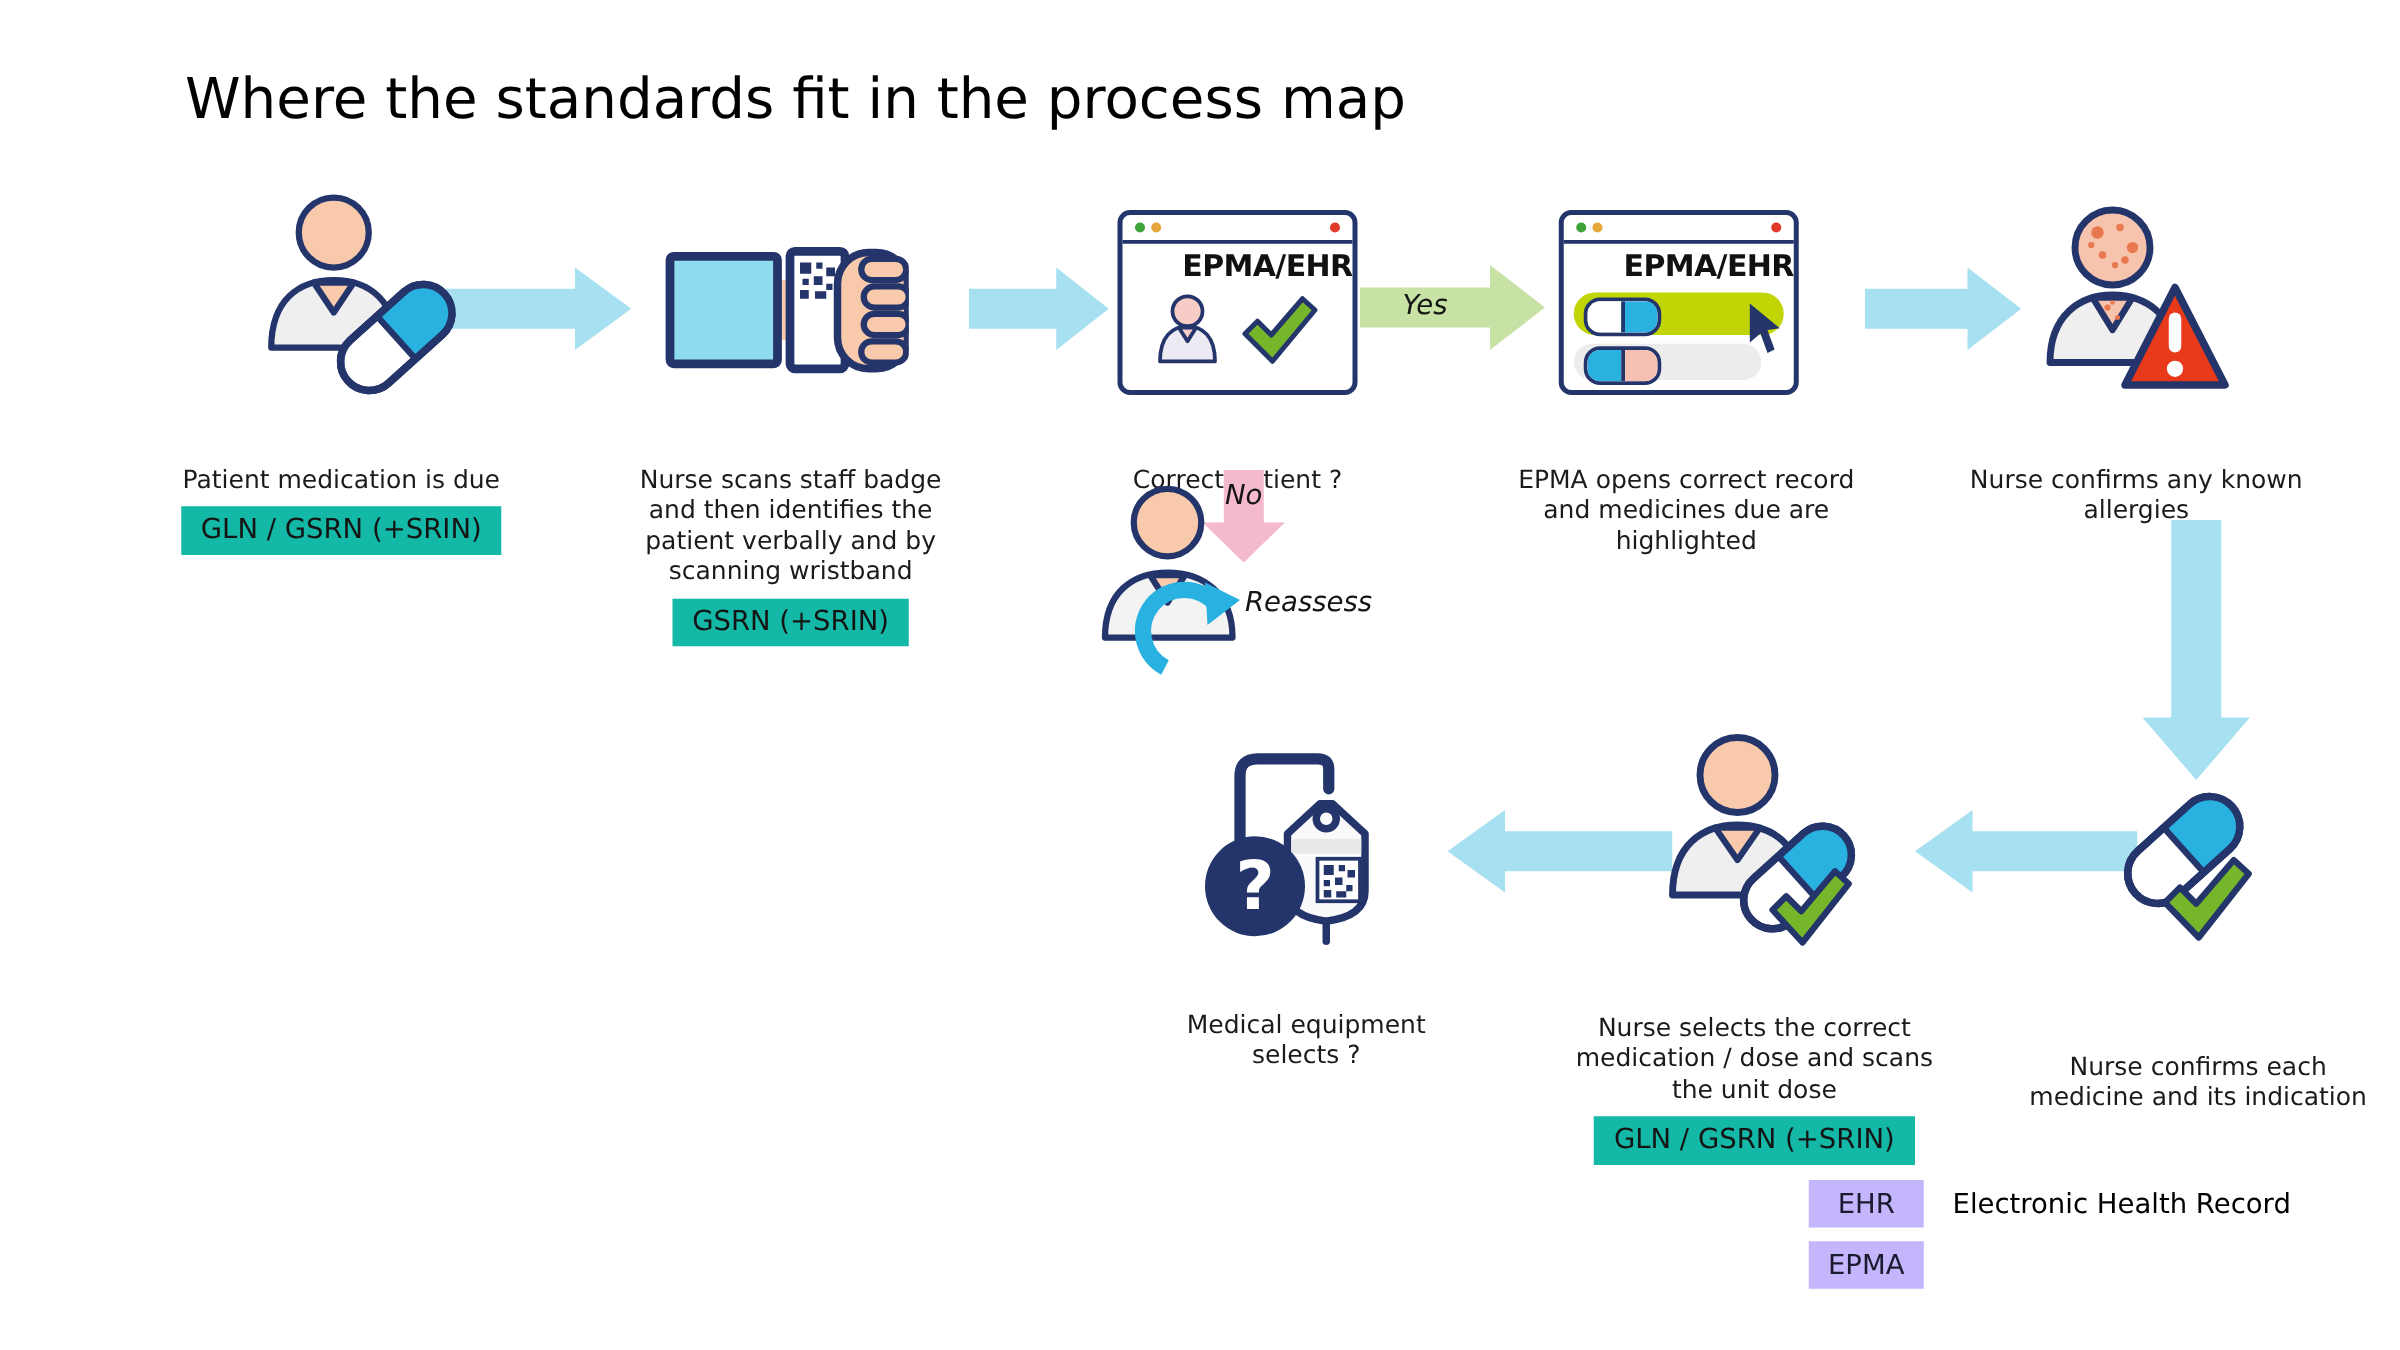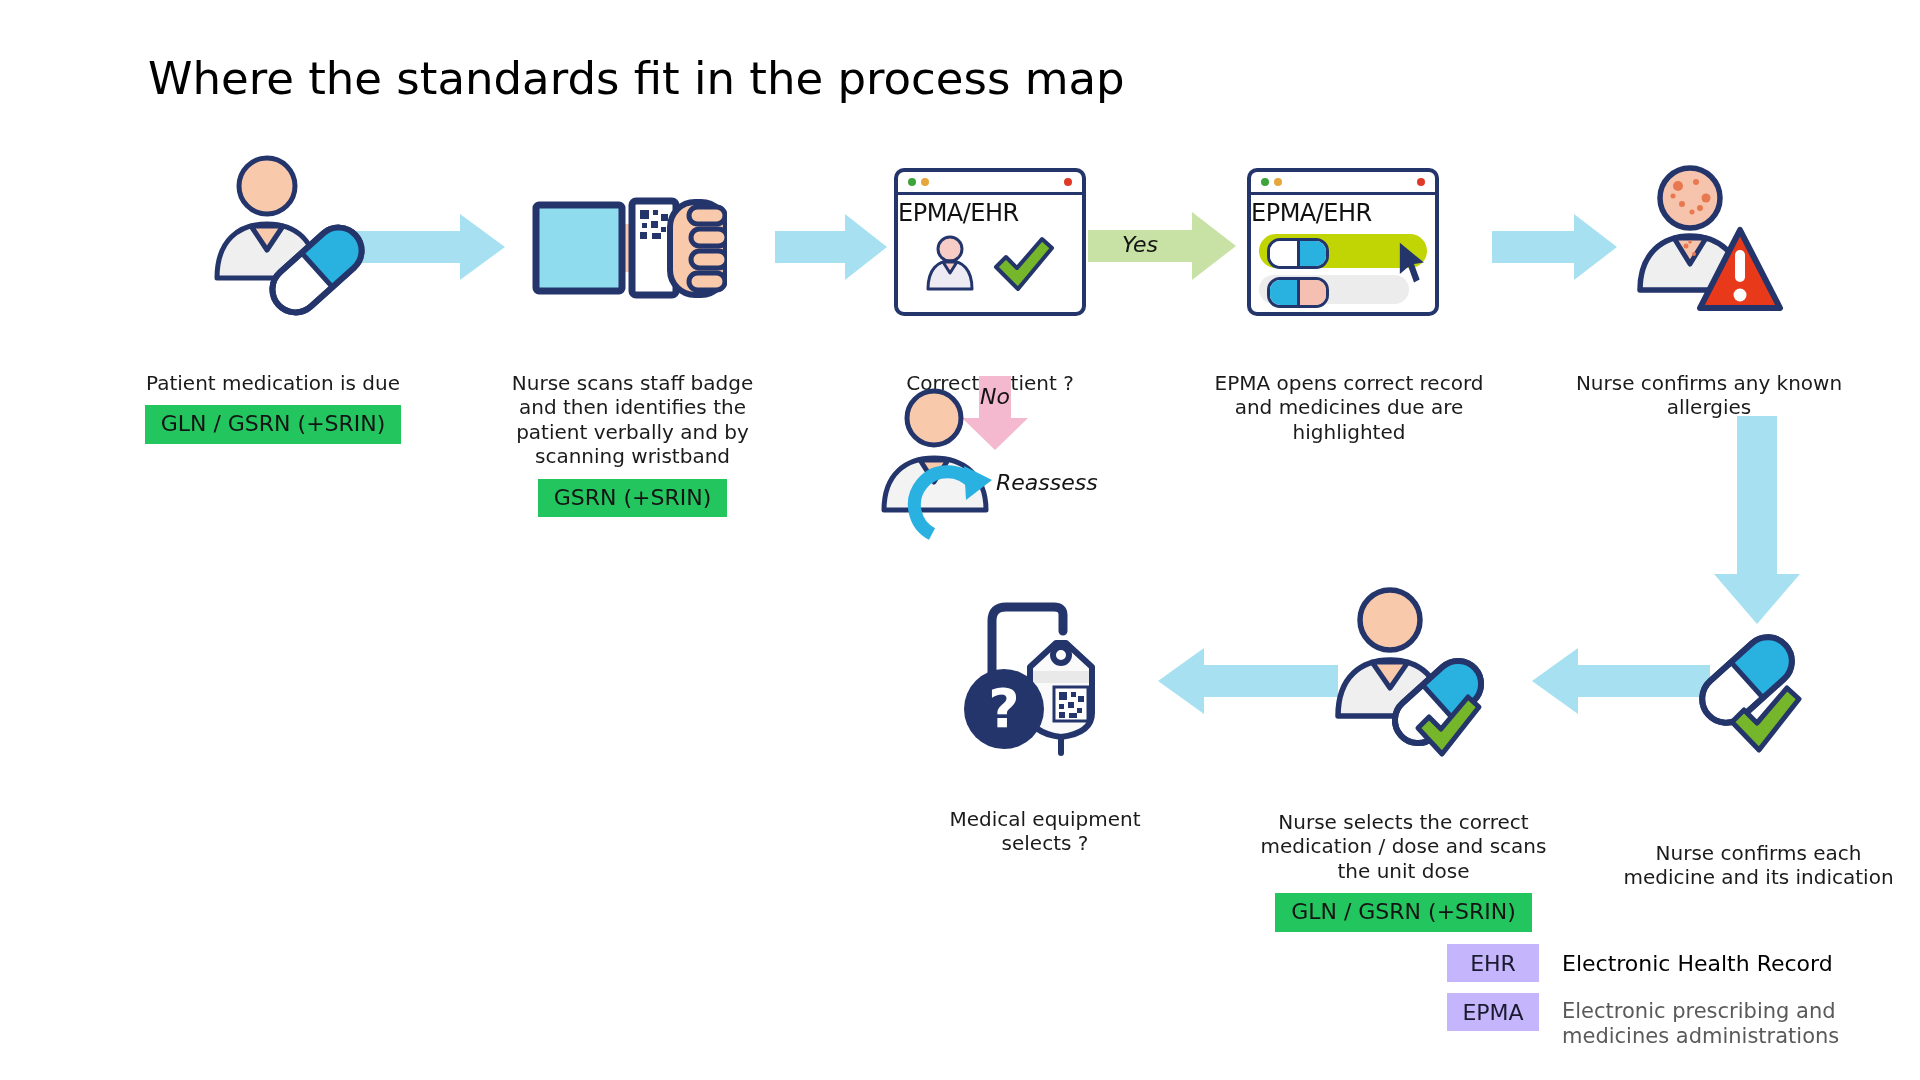--- a/index.html
+++ b/index.html
@@ -1,32 +1,32 @@
 <!DOCTYPE html>
 <html><head>
 <meta charset="utf-8">
 <style>
   html,body{margin:0;padding:0;background:#fff;}
   .stage{position:relative;width:1920px;height:1080px;background:#ffffff;overflow:hidden;
          font-family:"DejaVu Sans","Liberation Sans",sans-serif;color:#1b1b1b;}
   .abs{position:absolute;}
   .title{left:148px;top:52px;font-size:45px;color:#000;letter-spacing:0;}
   .cap{font-size:20px;line-height:1.22;text-align:center;color:#1b1b1b;margin-top:35px;}
-  .badge{display:inline-block;background:#22c55e;padding:6px 16px;font-size:22px;color:#141414;margin-top:10px;}
+  .badge{display:inline-block;background:#14b8a6;padding:6px 16px;font-size:22px;color:#141414;margin-top:10px;}
   .arrow{position:absolute;z-index:1;}
   .icon{position:absolute;z-index:2;}
   .flow-label{position:absolute;z-index:3;font-size:22px;color:#141414;text-align:center;font-style:italic;}
   
   .window{position:absolute;z-index:2;width:184px;height:140px;background:#fff;border:4px solid #24356b;border-radius:10px;}
   .winbar{height:20px;border-bottom:3px solid #24356b;position:relative;}
   .dot{position:absolute;top:6px;width:8px;height:8px;border-radius:50%;}
   .dot.g{left:10px;background:#3fa33c;}
   .dot.y{left:23px;background:#e5a63a;}
   .dot.r{right:10px;background:#e0392a;}
-  .wintitle{text-align:left;font-weight:normal;font-size:24px;color:#111;margin-top:4px;letter-spacing:-0.5px;}
+  .wintitle{text-align:right;font-weight:bold;font-size:24px;color:#111;margin-top:4px;letter-spacing:-0.5px;}
   .win-icons{display:flex;justify-content:center;align-items:flex-end;gap:16px;margin-top:8px;}
   .bar1{position:absolute;left:8px;top:62px;width:168px;height:34px;background:#c1d404;border-radius:17px;}
   .bar2{position:absolute;left:8px;top:103px;width:150px;height:29px;background:#ececec;border-radius:15px;}
   .pill-sm{position:absolute;left:8px;top:4px;width:56px;height:25px;border:3px solid #24356b;border-radius:13px;overflow:hidden;display:flex;background:#fff;}
   .pill-sm .h{flex:1;}
   .cursor-svg{position:absolute;right:-4px;top:8px;}
   
   .lgbox{position:absolute;width:92px;height:38px;background:#c4b5fd;display:flex;align-items:center;justify-content:center;font-size:22px;color:#1b1b2f;}
   .lgdesc1{position:absolute;font-size:22px;color:#000;}
   .lgdesc2{position:absolute;font-size:21px;color:#5a5a5a;line-height:1.18;width:350px;}
@@ -230,15 +230,14 @@
     </g>
     <path d="M103,152 V168" stroke="#24356b" stroke-width="6" stroke-linecap="round"></path>
     <circle cx="46" cy="124" r="40" fill="#24356b"></circle>
     <text x="46" y="142" text-anchor="middle" font-size="54" font-weight="bold" fill="#ffffff" font-family="DejaVu Sans, sans-serif">?</text>
   </svg>
   <div class="abs cap" style="left:945px;top:772px;width:200px">Medical equipment selects ?</div>
 
   <div class="lgbox" style="left:1447px;top:944px">EHR</div>
   <div class="lgdesc1" style="left:1562px;top:951px">Electronic Health Record</div>
   <div class="lgbox" style="left:1447px;top:993px">EPMA</div>
-  <div class="lgdesc2" style="left:1562px;top:999px">Electronic prescribing and medicines administrations</div>
 
 </div>
 
 </body></html>

